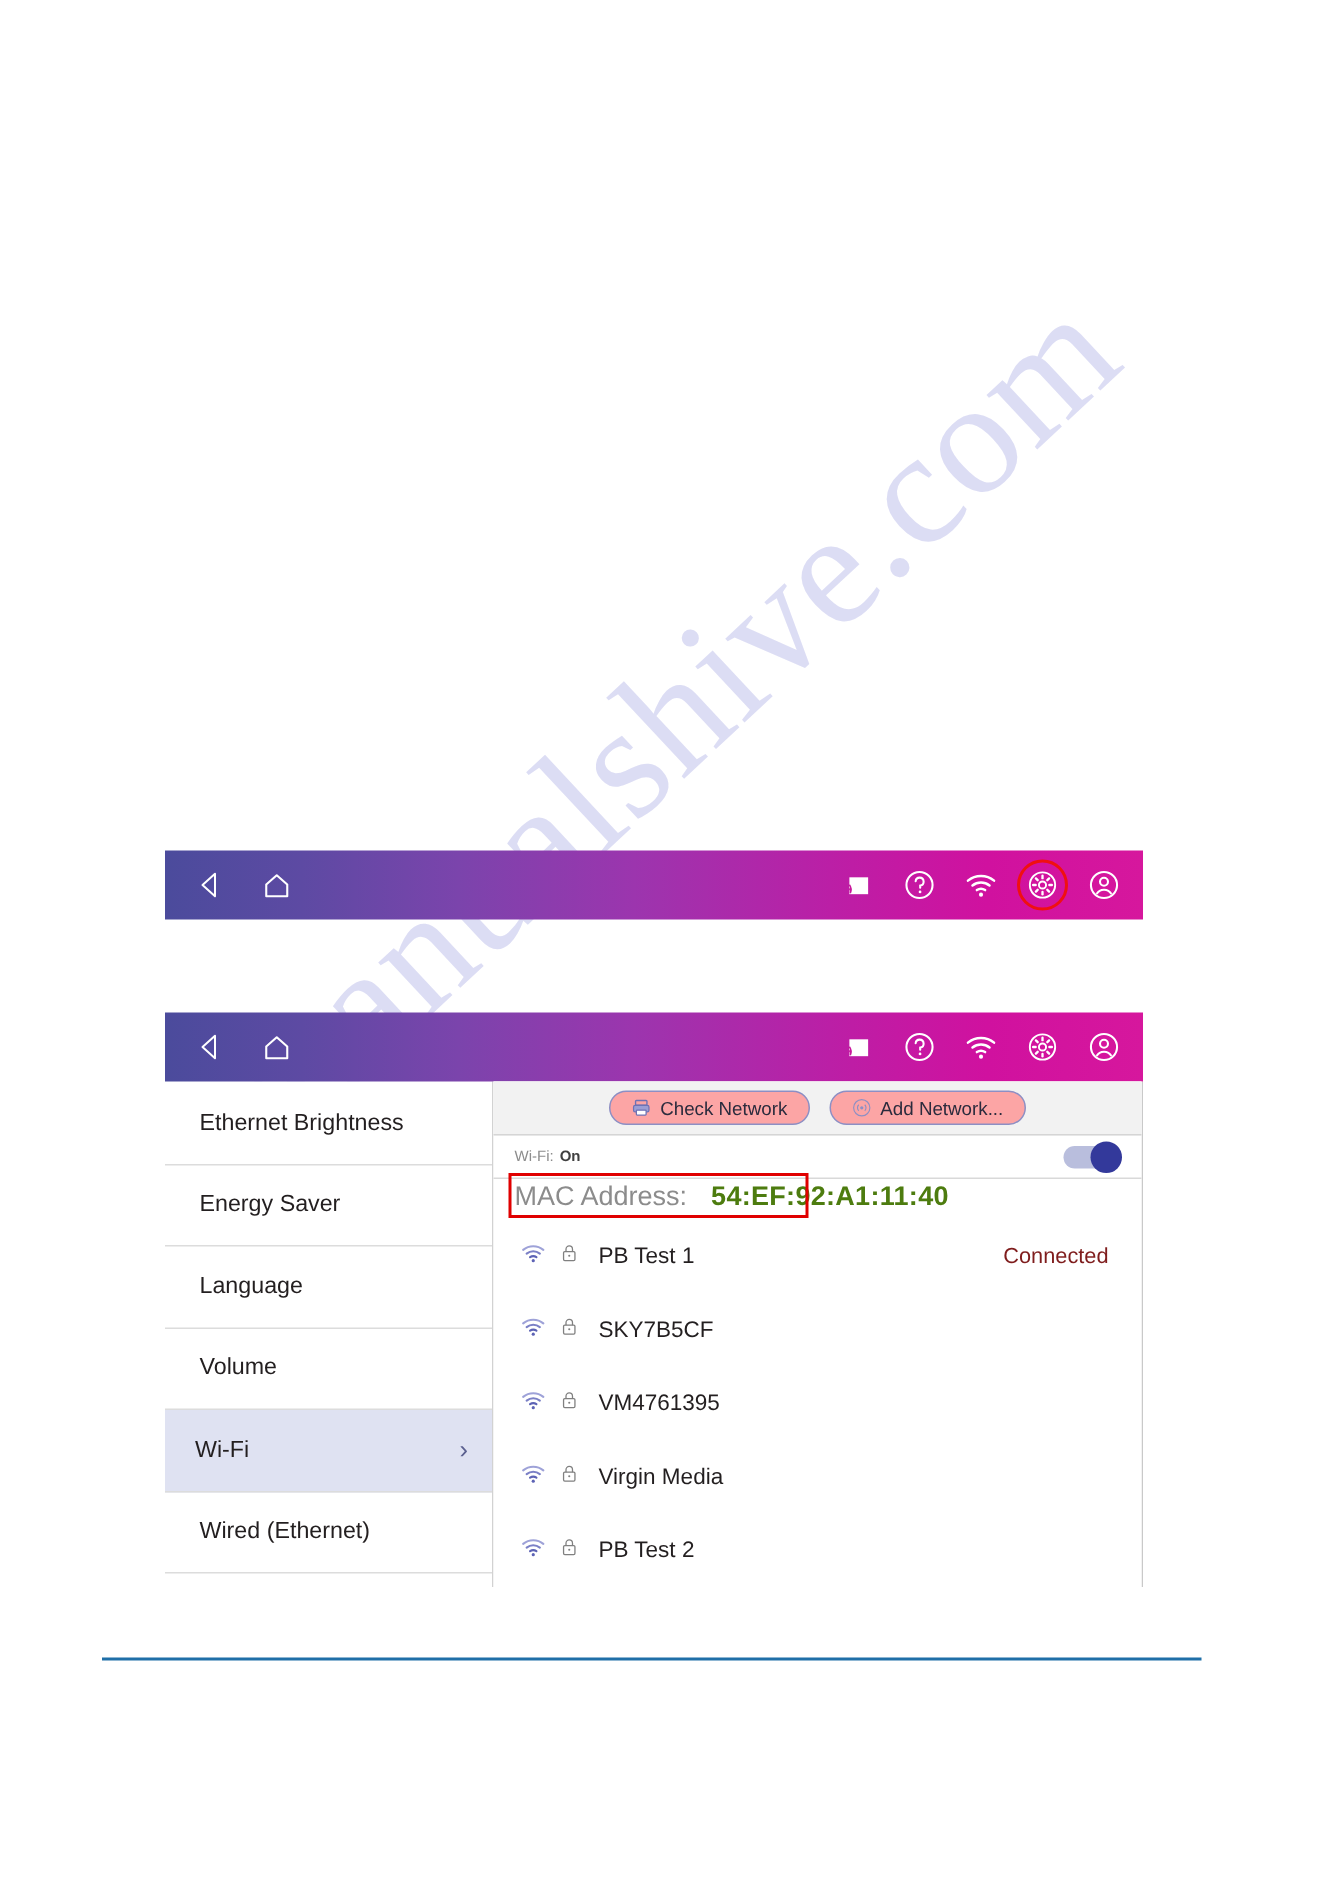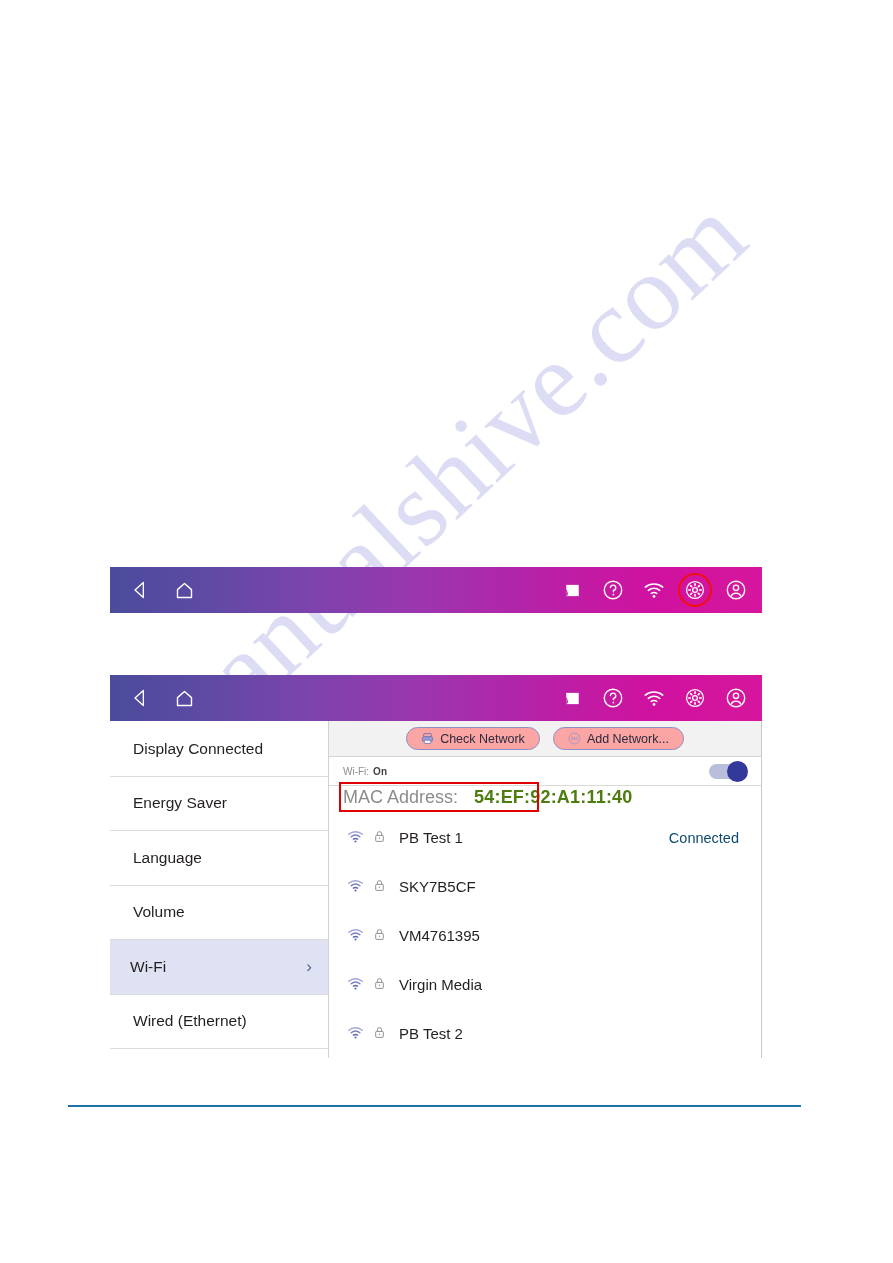--- a/index.html
+++ b/index.html
@@ -213,21 +213,21 @@
     display: flex;
     align-items: center;
     padding: 0 22px 0 18px;
     font-size: 15px;
     color: #231f20;
     gap: 9px;
   }
   .net-item .ssid { margin-left: 4px; }
   .net-item .state {
     margin-left: auto;
-    color: #0c4a6e;
+    color: #7f1d1d;
     font-size: 14.5px;
   }
 
   
   #bottom-rule {
     position: absolute;
     left: 68px;
     top: 1105px;
     width: 733px;
     height: 2px;
@@ -365,21 +365,21 @@
             <path d="M6.6 18.6 a6.2 6.2 0 0 1 10.8 0" fill="none" stroke="#fff" stroke-width="1.5"></path>
           </svg>
       </span>
     </div>
   </div>
 
   <div class="screen">
 
     <nav class="menu">
       <div class="menu-item">
-        <span>Display Connected</span>
+        <span>Ethernet Brightness</span>
         <span class="chev"></span>
       </div>
       <div class="menu-item">
         <span>Energy Saver</span>
         <span class="chev"></span>
       </div>
       <div class="menu-item">
         <span>Language</span>
         <span class="chev"></span>
       </div>

